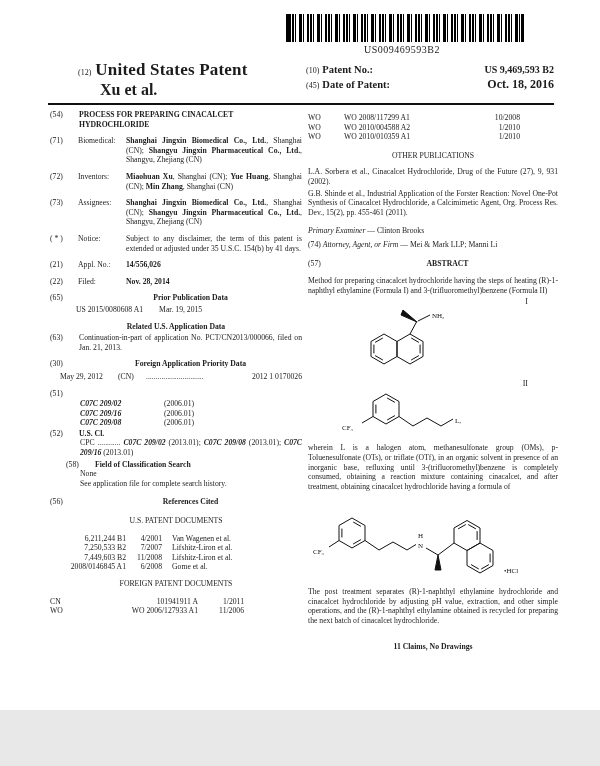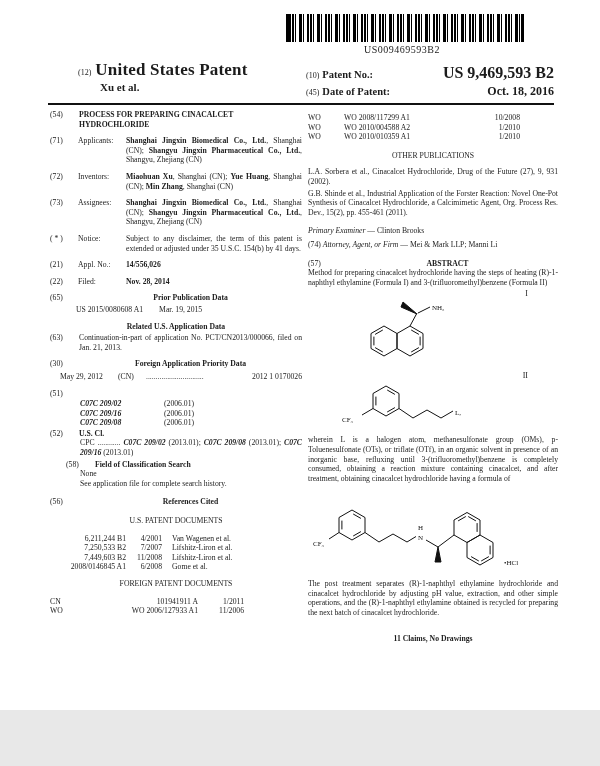--- a/index.html
+++ b/index.html
@@ -13,26 +13,26 @@
     border-left:3px solid #000;border-right:3px solid #000;
     background:repeating-linear-gradient(90deg,#000 0 2px,#fff 2px 3px,#000 3px 5px,#fff 5px 6px,
       #000 6px 7px,#fff 7px 10px,#000 10px 13px,#fff 13px 14px,#000 14px 15px,#fff 15px 18px);}
   .barcode-text{position:absolute;left:286px;top:44px;width:232px;text-align:center;
     font-size:10px;letter-spacing:.5px;}
 
   
   .hdr-left{position:absolute;left:78px;top:60px;white-space:nowrap;}
   .hdr-left .knum{font-size:8px;}
   .hdr-left .title{font-size:17px;font-weight:bold;letter-spacing:.2px;}
-  .hdr-left .sub{font-size:11px;font-weight:bold;margin-left:22px;margin-top:1px;}
+  .hdr-left .sub{font-size:16px;font-weight:bold;margin-left:22px;margin-top:1px;}
   .hdr-right{position:absolute;left:306px;top:64px;width:248px;}
   .hdr-right .row{display:flex;align-items:baseline;margin-bottom:2px;}
   .hdr-right .knum{font-size:8px;margin-right:3px;}
   .hdr-right .lab{font-size:10.5px;font-weight:bold;}
-  .hdr-right .val{flex:1;text-align:right;font-weight:bold;font-size:16px;}
+  .hdr-right .val{flex:1;text-align:right;font-weight:bold;font-size:10px;}
   .hdr-right .val2{flex:1;text-align:right;font-weight:bold;font-size:12px;}
   .rule{position:absolute;left:48px;right:46px;top:103px;border-top:2px solid #111;}
 
   
   .col{position:absolute;top:110px;font-size:7.7px;line-height:9.6px;}
   .col-left{left:50px;width:252px;}
   .col-right{left:308px;width:250px;top:113px;}
 
   .sec{display:grid;grid-template-columns:26px 1fr;column-gap:3px;margin-bottom:7px;}
   .sec3{display:grid;grid-template-columns:26px 46px 1fr;column-gap:2px;margin-bottom:7px;}
@@ -109,21 +109,21 @@
 
   <div class="col col-left">
 
     <div class="sec">
       <span class="num">(54)</span>
       <span class="titleb">PROCESS FOR PREPARING CINACALCET HYDROCHLORIDE</span>
     </div>
 
     <div class="sec3">
       <span class="num">(71)</span>
-      <span>Applicants:</span>
+      <span>Biomedical:</span>
       <span class="jus"><span class="b">Shanghai Jingxin Biomedical Co., Ltd.</span><span>, Shanghai (CN); </span><span class="b">Shangyu Jingxin Pharmaceutical Co., Ltd.</span><span>, Shangyu, Zhejiang (CN)</span></span>
     </div>
 
     <div class="sec3">
       <span class="num">(72)</span>
       <span>Inventors:</span>
       <span class="jus"><span class="b">Miaohuan Xu</span><span>, Shanghai (CN); </span><span class="b">Yue Huang</span><span>, Shanghai (CN); </span><span class="b">Min Zhang</span><span>, Shanghai (CN)</span></span>
     </div>
 
     <div class="sec3">
@@ -271,21 +271,21 @@
       </div>
     </div>
 
     <div class="cplain" style="margin-bottom:7px;">OTHER PUBLICATIONS</div>
     <div class="pub-item">L.A. Sorbera et al., Cinacalcet Hydrochloride, Drug of the Future (27), 9, 931 (2002).</div>
     <div class="pub-item" style="margin-bottom:9px;">G.B. Shinde et al., Industrial Application of the Forster Reaction: Novel One-Pot Synthesis of Cinacalcet Hydrochloride, a Calcimimetic Agent, Org. Process Res. Dev., 15(2), pp. 455-461 (2011).</div>
 
     <div style="margin-bottom:4px;"><span class="i">Primary Examiner</span><span> — Clinton Brooks</span></div>
     <div class="jus" style="margin-bottom:9px;"><span>(74) </span><span class="i">Attorney, Agent, or Firm</span><span> — Mei &amp; Mark LLP; Manni Li</span></div>
 
-    <div class="sec" style="margin-bottom:0;">
+    <div class="sec" style="margin-bottom:8px;">
       <span class="num">(57)</span>
       <span class="chead">ABSTRACT</span>
     </div>
     <div class="jus">Method for preparing cinacalcet hydrochloride having the steps of heating (R)-1-naphthyl ethylamine (Formula I) and 3-(trifluoromethyl)benzene (Formula II)</div>
 
     <div class="formula">
       <span class="flabel">I</span>
       <svg class="chem" width="220" height="80" viewBox="0 0 220 80" style="margin-left:28px;">
         <g>
             <polygon points="48.0,37.0 61.0,44.5 61.0,59.5 48.0,67.0 35.0,59.5 35.0,44.5" fill="none"></polygon>

